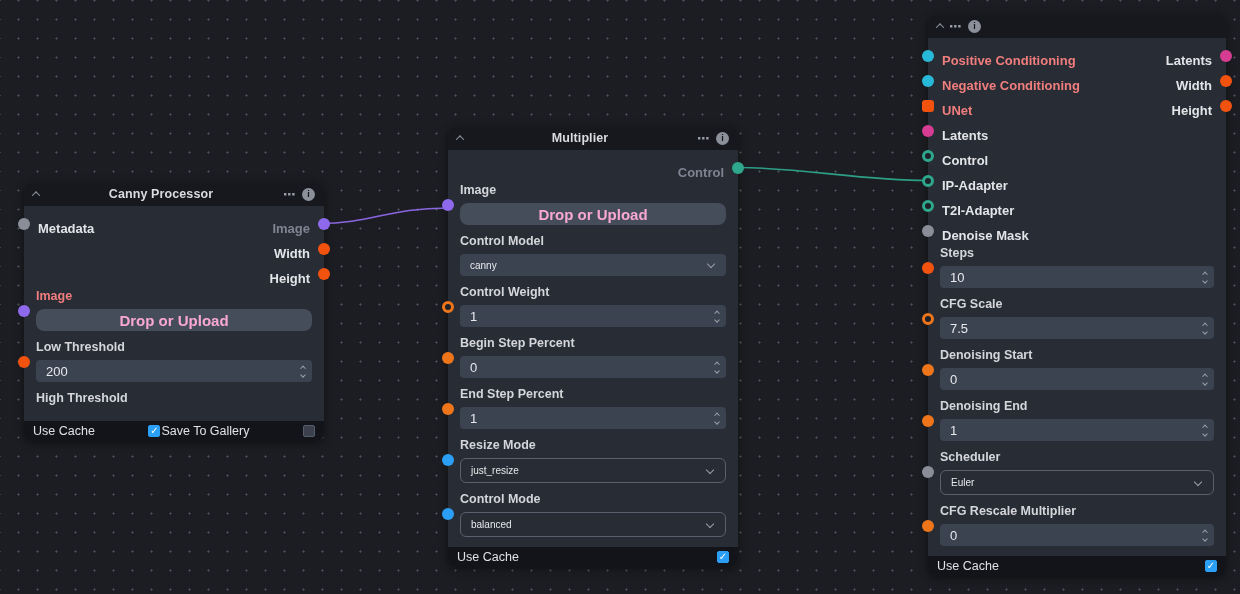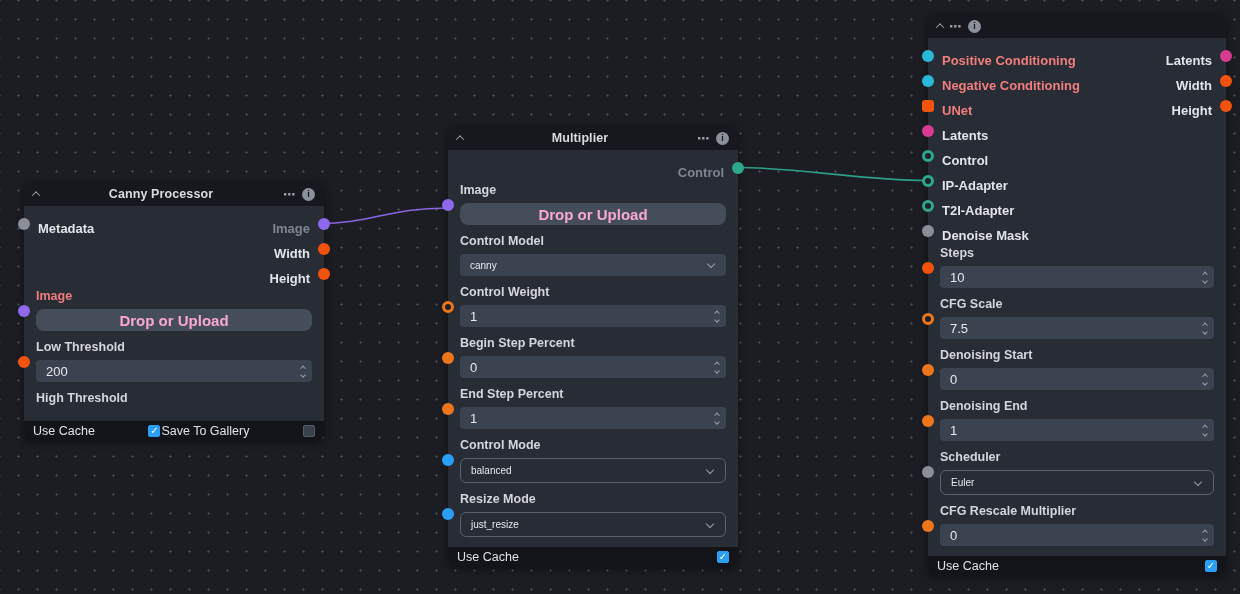--- a/index.html
+++ b/index.html
@@ -237,35 +237,35 @@
         <div class="num-input">
           <span>1</span>
           <span class="stepper">
               <i class="chev tiny up"></i>
               <i class="chev tiny down"></i>
             </span>
         </div>
       </div>
     </div>
     <div class="field">
+      <div class="field-label">Resize Mode</div>
+      <div class="fcontrol">
+        <span class="handle h-blue"></span>
+        <div class="select outline">
+          <span>just_resize</span>
+          <i class="chev down"></i>
+        </div>
+      </div>
+    </div>
+    <div class="field">
       <div class="field-label">Control Mode</div>
       <div class="fcontrol">
         <span class="handle h-blue"></span>
         <div class="select outline">
           <span>balanced</span>
-          <i class="chev down"></i>
-        </div>
-      </div>
-    </div>
-    <div class="field">
-      <div class="field-label">Resize Mode</div>
-      <div class="fcontrol">
-        <span class="handle h-blue"></span>
-        <div class="select outline">
-          <span>just_resize</span>
           <i class="chev down"></i>
         </div>
       </div>
     </div>
   </div>
   <div class="node-footer">
     <span>Use Cache</span>
     <span class="checkbox checked">
         <span class="check">✓</span>
       </span>

